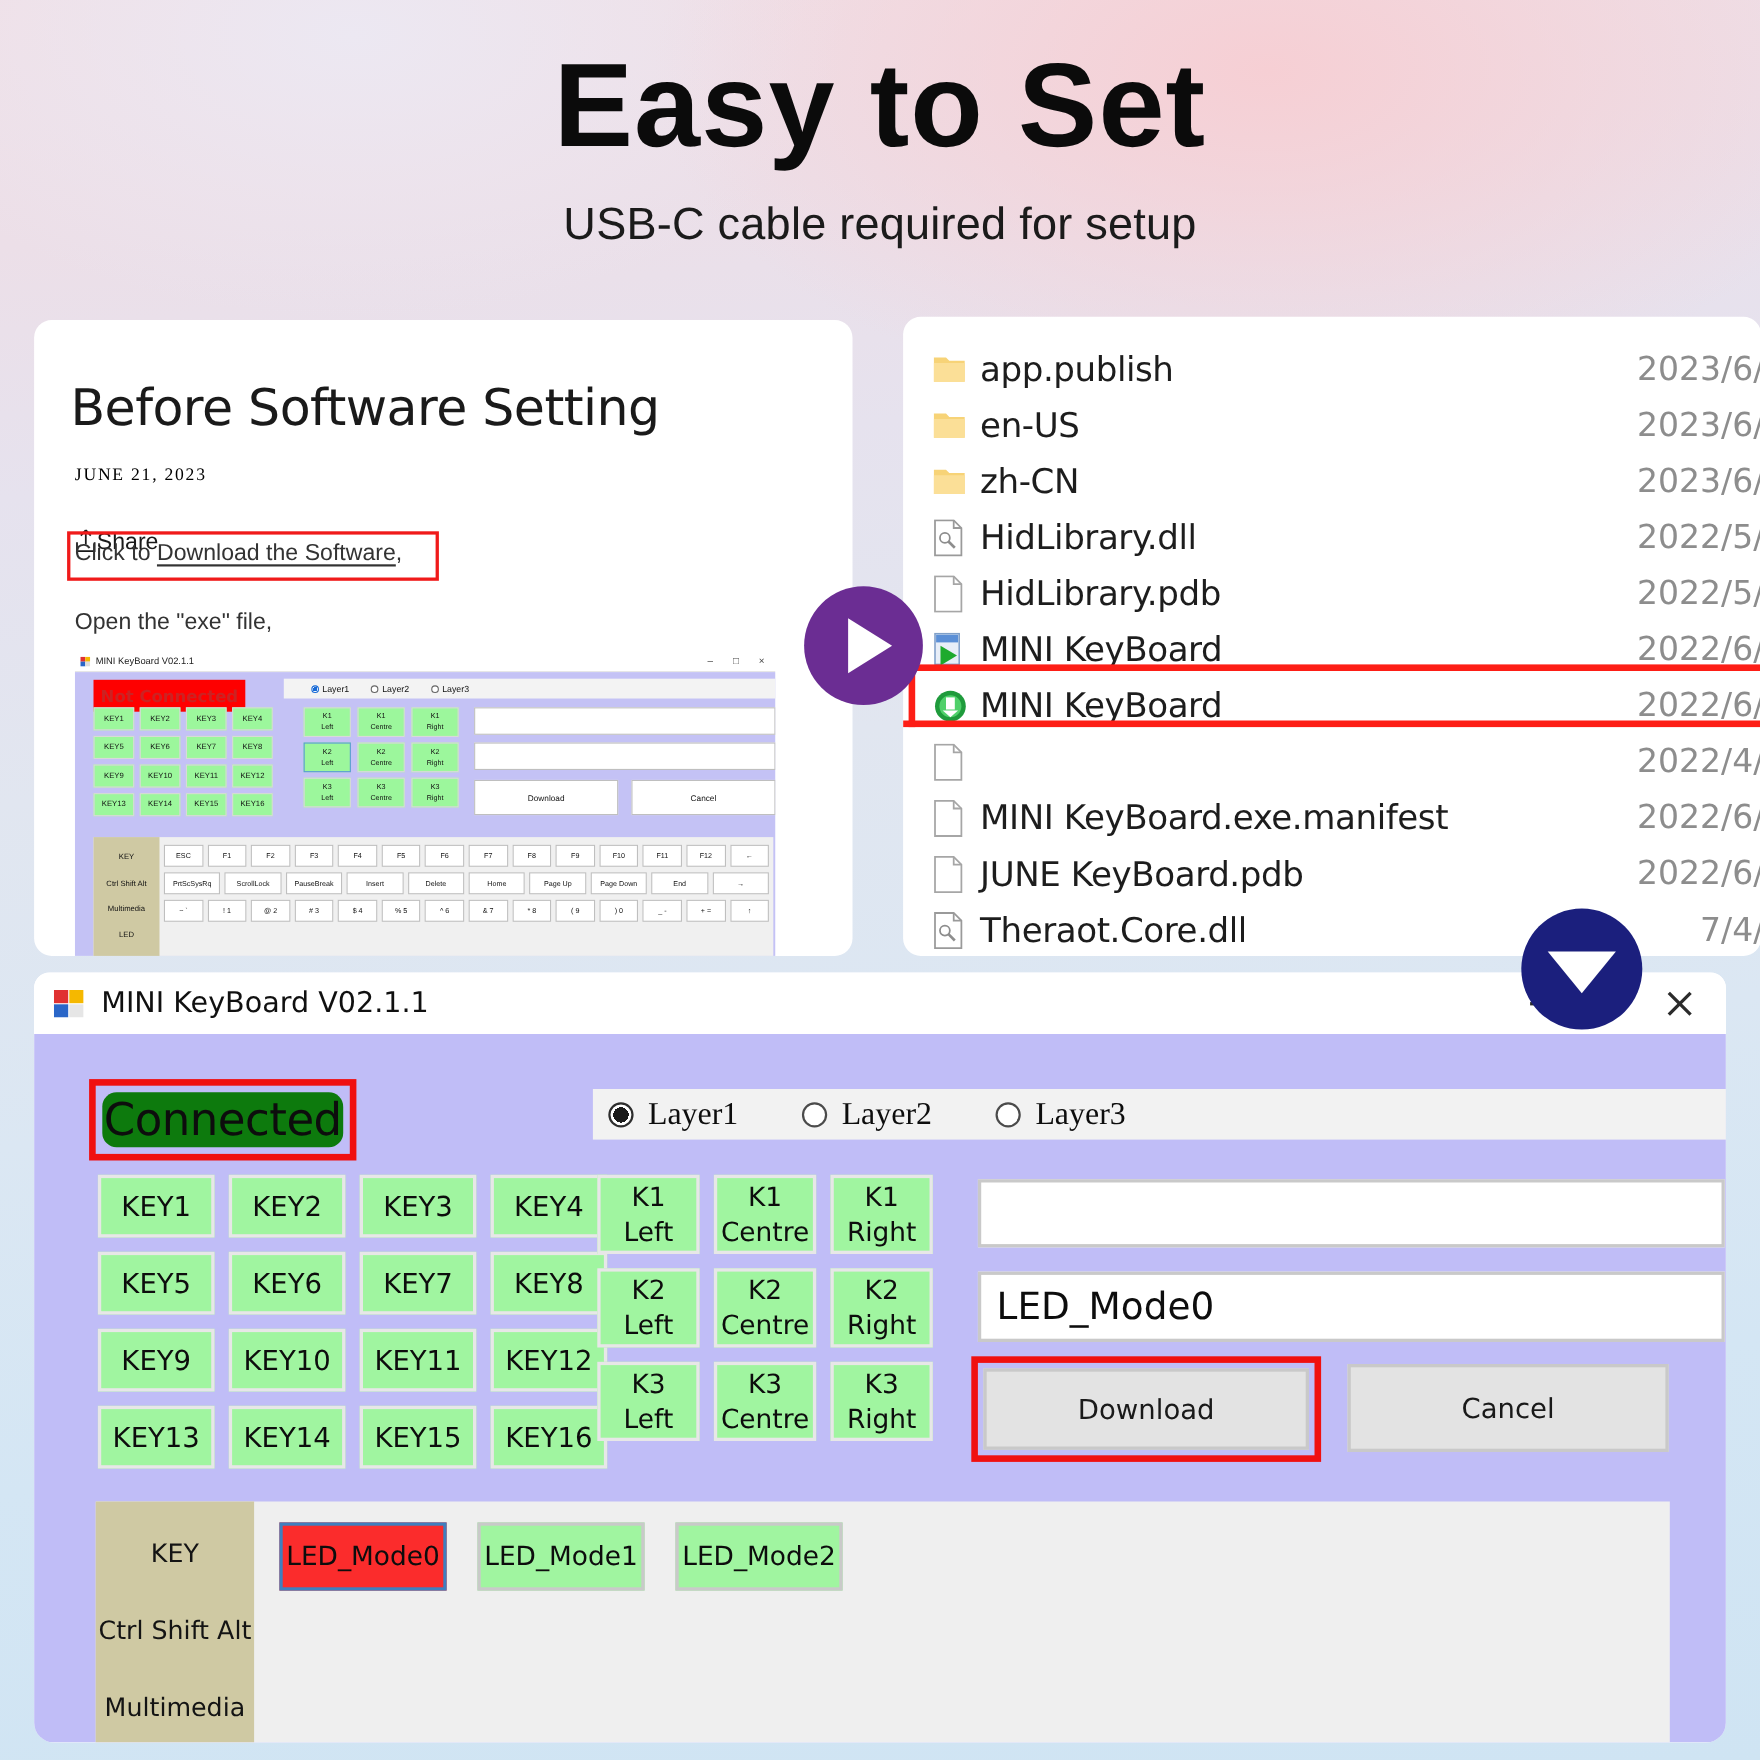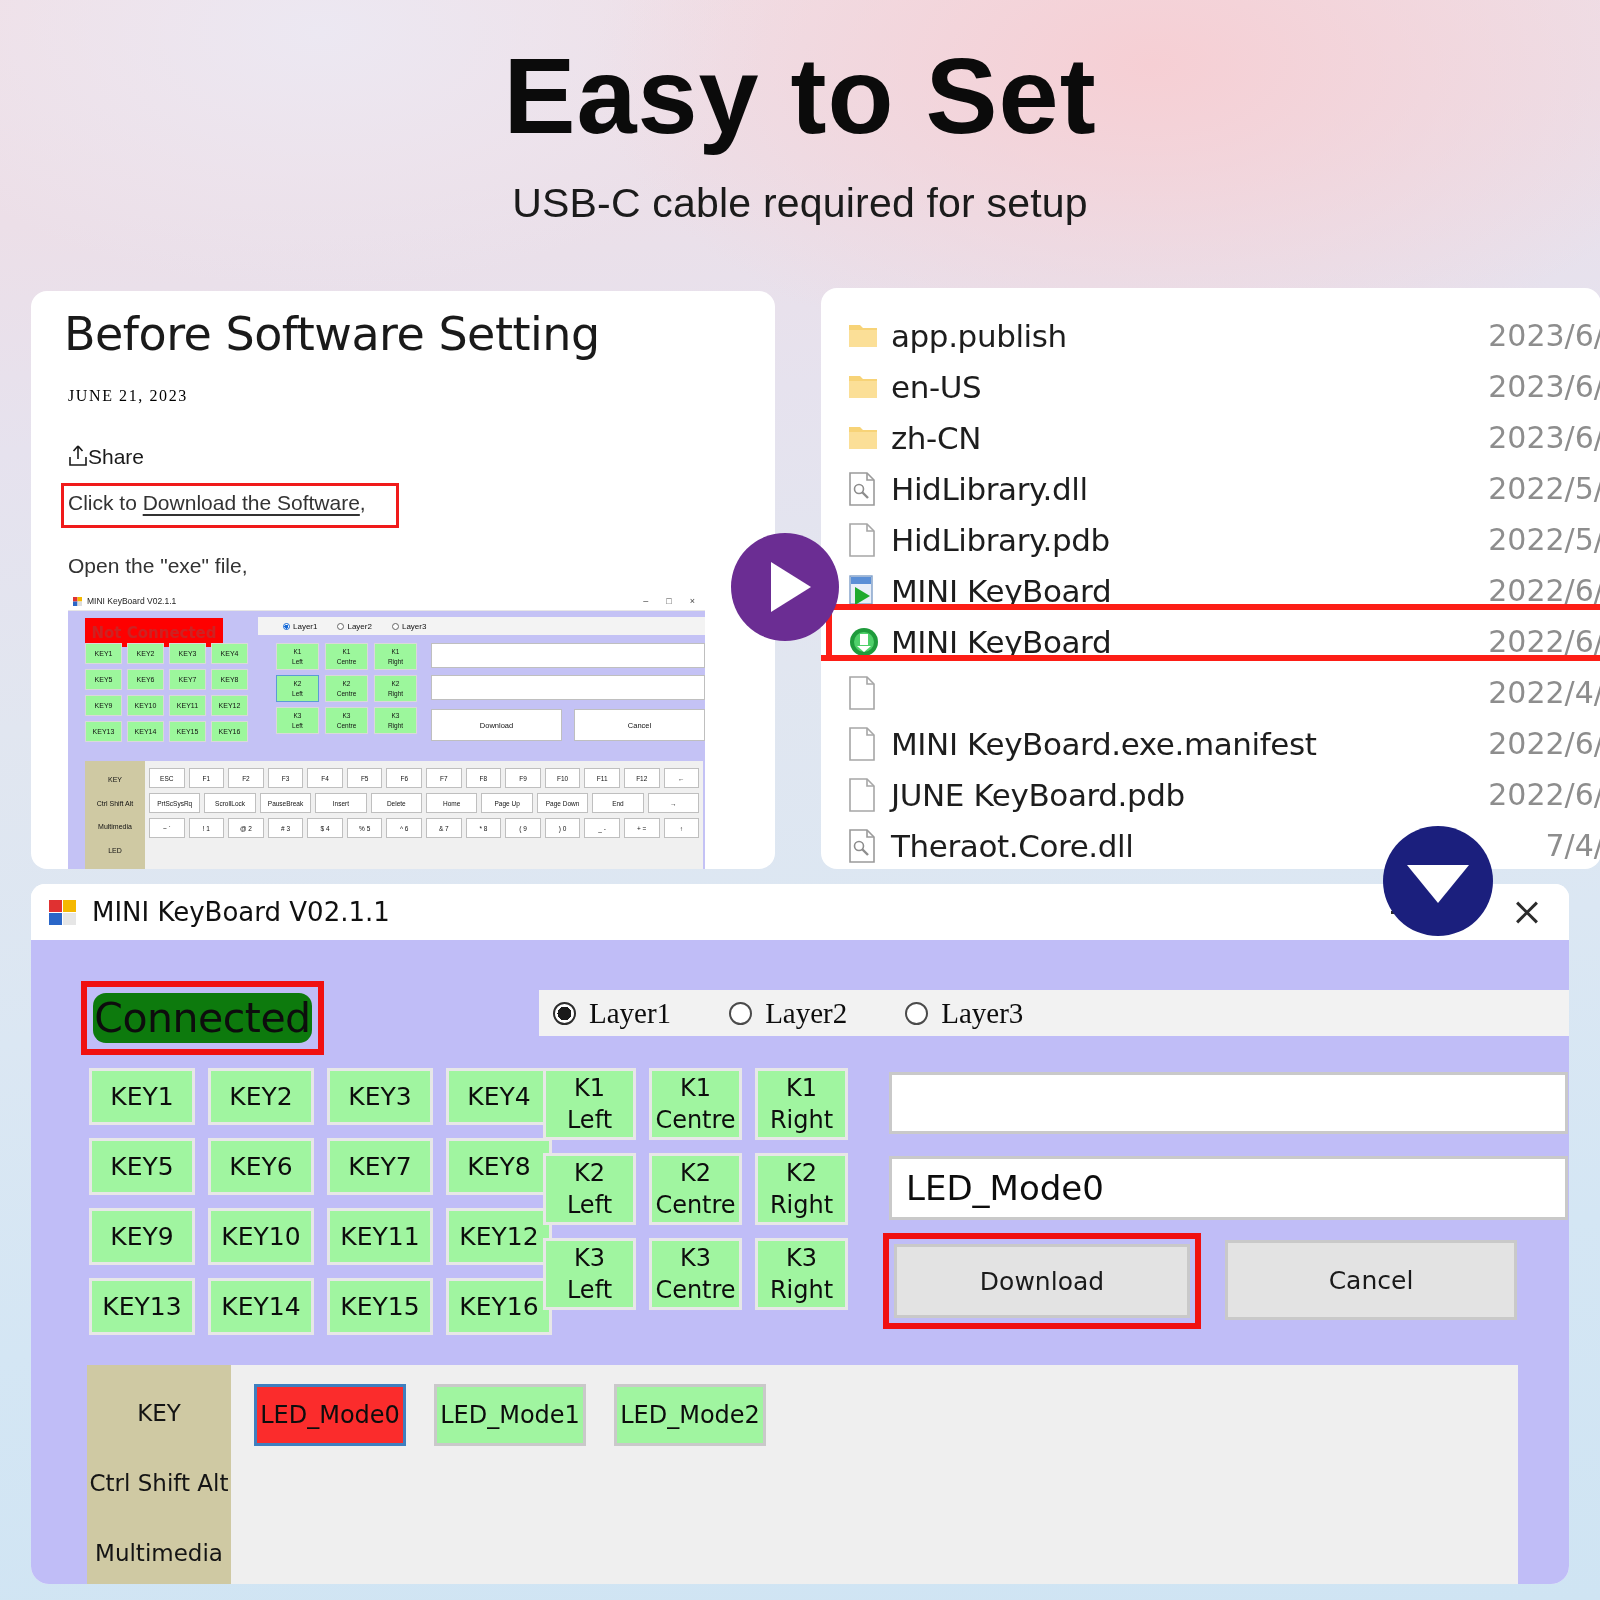--- a/index.html
+++ b/index.html
@@ -31,21 +31,21 @@
   }
   .card-right {
     position: absolute; left: 821px; top: 288px; width: 780px; height: 581px;
     background: #fff; border-radius: 16px; overflow: hidden; text-align: right;
   }
 
   
   .blog-title {
     font-family: "DejaVu Sans", sans-serif;
     font-size: 46px; color: #1a1a1a; font-weight: 400;
-    padding: 16px 0 0 33px; letter-spacing: -0.5px;
+    padding: 52px 0 0 33px; letter-spacing: -0.5px;
   }
   .blog-date {
     font-size: 16px; color: #000000; letter-spacing: 1.6px;
     padding: 26px 0 0 37px; font-weight: 500; font-family: Liberation Serif, serif;
   }
   .share-row {
     display: flex; align-items: flex-start; 
     padding: 40px 0 0 37px;
   }
   .share-ico { width: 20px; height: 22px; display: block; }

